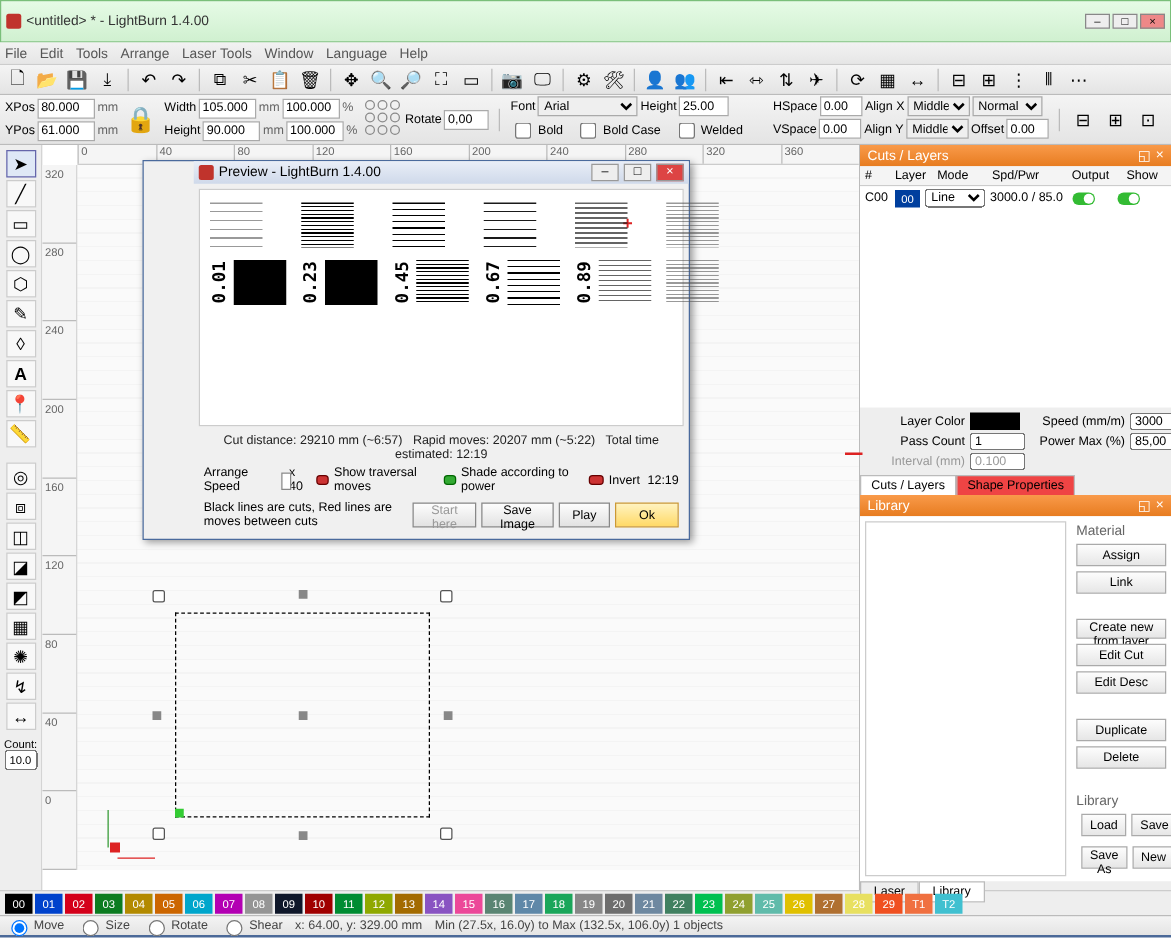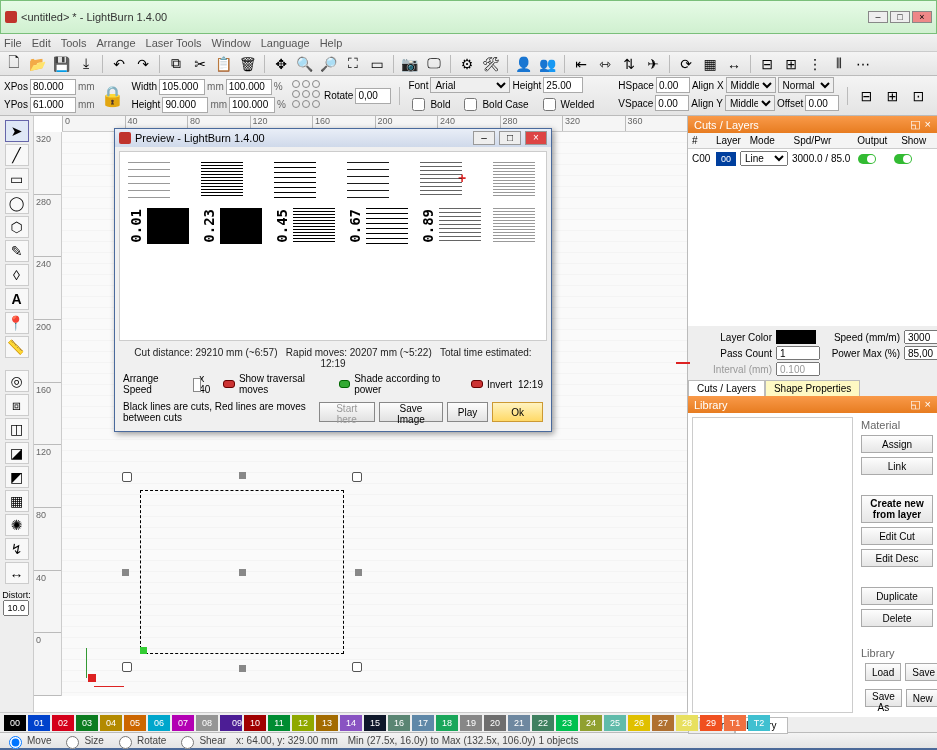--- a/index.html
+++ b/index.html
@@ -62,46 +62,46 @@
   .cutslayers .body { flex: 1; background: #fff; position: relative; }
   .cutslayers .row { display: flex; align-items: center; gap: 4px; padding: 2px 4px; font-size: 10px; }
   .layerswatch { width: 20px; height: 14px; background: #003f9e; color: #fff; text-align: center; font-size: 9px; line-height: 14px; }
   .modeSel { width: 48px; font-size: 10px; }
   .toggle { width: 18px; height: 10px; border-radius: 5px; background: #3b3; position: relative; }
   .toggle::after { content: ""; position: absolute; right: 1px; top: 1px; width: 8px; height: 8px; background: #fff; border-radius: 50%; }
   .layerprops { background: #eee; padding: 4px; font-size: 10px; display: grid; grid-template-columns: 80px 50px 70px 40px; gap: 2px 4px; align-items: center; }
   .layerprops input { width: 44px; height: 14px; font-size: 10px; }
   .layerprops .swatch { width: 40px; height: 14px; background: #000; }
   .proptabs { display: flex; font-size: 10px; }
-  .proptabs .tab { padding: 2px 8px; border: 1px solid #bbb; background: #fef9c3; border-bottom: none; }
+  .proptabs .tab { padding: 2px 8px; border: 1px solid #bbb; background: #ef4444; border-bottom: none; }
   .proptabs .tab.active { background: #fff; }
   .library { flex: 1; display: flex; flex-direction: column; }
   .libbody { flex: 1; display: flex; background: #fff; }
   .liblist { flex: 1; border: 1px solid #ccc; margin: 4px; }
   .libbtns { width: 80px; padding: 6px 4px; display: flex; flex-direction: column; gap: 4px; }
   .libbtns button { height: 18px; font-size: 10px; border: 1px solid #aaa; background: linear-gradient(#fdfdfd,#e6e6e6); }
-  .libbtns .big { height: 28px; font-weight: bold; }
+  .libbtns .big { height: 16px; }
   .libload { display: flex; gap: 4px; padding: 0 4px 4px; }
   .libload button { flex: 1; height: 18px; font-size: 10px; border: 1px solid #aaa; background: linear-gradient(#fdfdfd,#e6e6e6); }
   .libtabs { display: flex; font-size: 10px; }
   .libtabs .tab { padding: 2px 10px; border: 1px solid #bbb; background: #eee; }
   .libtabs .tab.active { background: #fff; }
   
   .palette { height: 20px; background: #eee; border-top: 1px solid #ccc; display: flex; align-items: center; padding: 0 4px; gap: 2px; }
   .palette .sw { width: 22px; height: 16px; font-size: 9px; color: #fff; text-align: center; line-height: 16px; }
   
   .statusbar { height: 16px; background: linear-gradient(#f4f4f4,#e4e4e4); border-top: 1px solid #bbb; display: flex; align-items: center; font-size: 10px; padding: 0 4px; gap: 10px; color: #444; }
   .statusbar .chk { display: flex; align-items: center; gap: 2px; }
   
   .taskbarwin { height: 30px; background: linear-gradient(#4c6a99,#2e4d7a); display: flex; align-items: center; padding: 0 4px; gap: 4px; }
   .taskbarwin .start { width: 34px; height: 26px; border-radius: 50%; background: radial-gradient(circle at 40% 40%, #6bf,#137 70%); }
   .taskbarwin .pin { width: 36px; height: 26px; display: flex; align-items: center; justify-content: center; font-size: 16px; color: #fff; }
   .taskbarwin .tray { margin-left: auto; display: flex; align-items: center; gap: 6px; color: #fff; font-size: 10px; }
   
-  .dialog { position: absolute; left: 114px; top: 128px; width: 438px; background: #f0f0f0; border: 1px solid #4a6a9c; box-shadow: 2px 2px 6px rgba(0,0,0,.4); z-index: 50; }
+  .dialog { position: absolute; left: 114px; top: 128px; width: 438px; background: #f0f0f0; border: 1px solid #4a6a9c; box-shadow: 2px 2px 6px rgba(0,0,0,.4); z-index: 50; padding-left: 40px; }
   .dialog .dtitle { height: 18px; background: linear-gradient(#e9eef7,#cfd9ea); display: flex; align-items: center; padding: 0 4px; gap: 4px; font-size: 11px; }
   .dialog .dtitle .app-icon { width: 12px; height: 12px; background: #c0332c; border-radius: 2px; }
   .dialog .dtitle .spacer { flex: 1; }
   .dialog .dtitle .wb { width: 22px; height: 14px; border: 1px solid #999; background: #eee; font-size: 10px; text-align: center; line-height: 12px; }
   .dialog .dtitle .wb.close { background: #d44; color: #fff; }
   .dialog .preview { height: 190px; background: #fff; margin: 4px; border: 1px solid #ccc; position: relative; padding: 10px 8px; }
   .pvgrid { display: grid; grid-template-columns: repeat(6, 1fr); gap: 10px 12px; }
   .pvcell { display: flex; align-items: center; gap: 3px; }
   .numtxt { font-family: monospace; font-weight: bold; font-size: 14px; writing-mode: vertical-rl; transform: rotate(180deg); }
   .hatch { width: 42px; height: 36px; background: repeating-linear-gradient(#000 0 1px, transparent 1px 3px); }
@@ -304,21 +304,21 @@
     <div class="tbtn">◎</div>
     <div class="tbtn">⧈</div>
     <div class="tbtn">◫</div>
     <div class="tbtn">◪</div>
     <div class="tbtn">◩</div>
     <div class="tbtn">▦</div>
     <div class="tbtn">✺</div>
     <div class="tbtn">↯</div>
     <div class="tbtn">↔</div>
     <div class="radius">
-      <div>Distort:</div>
+      <div>Count:</div>
       <input type="text" value="10.0" style="">
     </div>
   </div>
 
   <div class="canvaswrap">
     <div class="ruler-h">
       <span>0</span>
         <span>40</span>
         <span>80</span>
       <span>120</span>
@@ -455,27 +455,27 @@
 <div class="palette" id="palette">
     <div class="sw" style="background: rgb(0, 0, 0);">00</div>
     <div class="sw" style="background: rgb(0, 66, 204);">01</div>
     <div class="sw" style="background: rgb(212, 0, 26);">02</div>
     <div class="sw" style="background: rgb(12, 124, 32);">03</div>
     <div class="sw" style="background: rgb(179, 138, 0);">04</div>
     <div class="sw" style="background: rgb(204, 102, 0);">05</div>
     <div class="sw" style="background: rgb(0, 166, 204);">06</div>
     <div class="sw" style="background: rgb(179, 0, 179);">07</div>
     <div class="sw" style="background: rgb(149, 149, 149);">08</div>
-    <div class="sw" style="background: #4c1d95; text-align: right;">09</div>
+    <div class="sw" style="background: #0f172a;">09</div>
     <div class="sw" style="background: rgb(160, 0, 0);">10</div>
     <div class="sw" style="background: rgb(0, 140, 50);">11</div>
     <div class="sw" style="background: rgb(143, 168, 0);">12</div>
     <div class="sw" style="background: rgb(163, 107, 0);">13</div>
     <div class="sw" style="background: rgb(137, 83, 194);">14</div>
-    <div class="sw" style="background: #0f172a;">15</div>
+    <div class="sw" style="background: #ec4899;">15</div>
     <div class="sw" style="background: rgb(90, 133, 115);">16</div>
     <div class="sw" style="background: rgb(95, 136, 168);">17</div>
     <div class="sw" style="background: rgb(26, 166, 90);">18</div>
     <div class="sw" style="background: rgb(135, 135, 135);">19</div>
     <div class="sw" style="background: rgb(110, 110, 110);">20</div>
     <div class="sw" style="background: rgb(110, 136, 160);">21</div>
     <div class="sw" style="background: rgb(64, 128, 96);">22</div>
     <div class="sw" style="background: rgb(0, 192, 80);">23</div>
     <div class="sw" style="background: rgb(144, 160, 48);">24</div>
     <div class="sw" style="background: rgb(96, 187, 170);">25</div>

